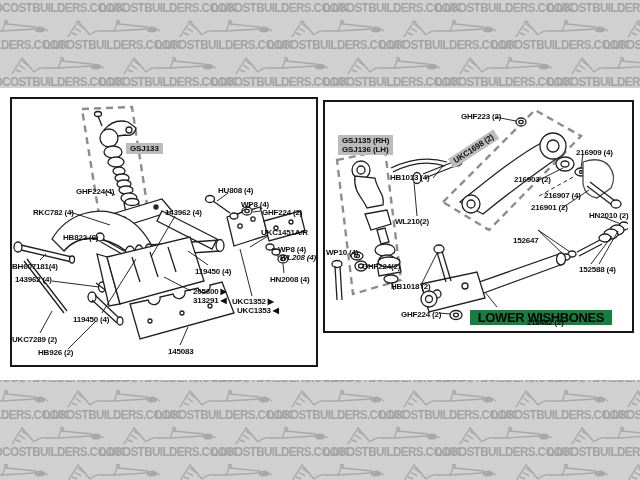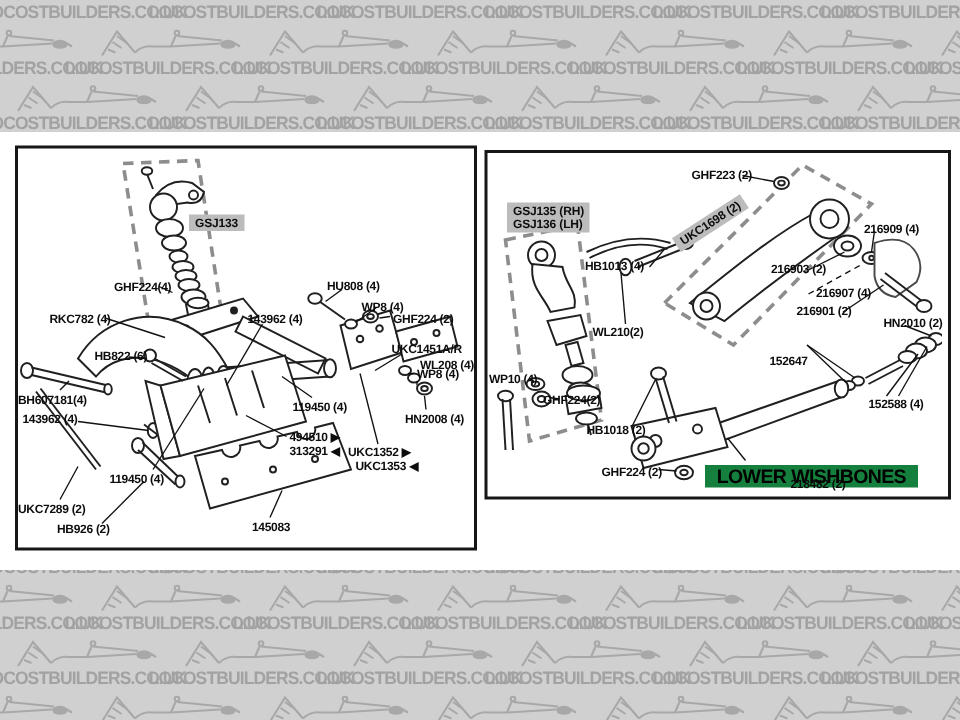--- a/index.html
+++ b/index.html
@@ -1801,26 +1801,26 @@
 <div class="lbl box" style="left: 114px; top: 44px;">GSJ133</div>
     <div class="lbl" style="left: 64px; top: 88px;">GHF224(4)</div>
     <div class="lbl" style="left: 21px; top: 109px;">RKC782 (4)</div>
     <div class="lbl" style="left: 206px; top: 87px;">HU808 (4)</div>
     <div class="lbl" style="left: 229px; top: 101px;">WP8 (4)</div>
     <div class="lbl" style="left: 153px; top: 109px;">143962 (4)</div>
     <div class="lbl" style="left: 250px; top: 109px;">GHF224 (2)</div>
     <div class="lbl" style="left: 249px; top: 129px;">UKC1451A/R</div>
     <div class="lbl" style="left: 51px; top: 134px;">HB822 (6)</div>
     <div class="lbl" style="left: 266px; top: 146px;">WP8 (4)</div>
-    <div class="lbl" style="left: 268px; top: 140px;">WL208 (4)</div>
+    <div class="lbl" style="left: 268px; top: 154px; font-style: italic;">WL208 (4)</div>
     <div class="lbl" style="left: 0px; top: 163px;">BH607181(4)</div>
     <div class="lbl" style="left: 183px; top: 168px;">119450 (4)</div>
     <div class="lbl" style="left: 3px; top: 176px;">143962 (4)</div>
     <div class="lbl" style="left: 258px; top: 176px;">HN2008 (4)</div>
-    <div class="lbl" style="left: 181px; top: 188px;">494510 ▶</div>
+    <div class="lbl" style="left: 181px; top: 188px;">205600 ▶</div>
     <div class="lbl" style="left: 181px; top: 197px;">313291 ◀</div>
     <div class="lbl" style="left: 220px; top: 198px;">UKC1352 ▶</div>
     <div class="lbl" style="left: 225px; top: 207px;">UKC1353 ◀</div>
     <div class="lbl" style="left: 61px; top: 216px;">119450 (4)</div>
     <div class="lbl" style="left: 0px; top: 236px;">UKC7289 (2)</div>
     <div class="lbl" style="left: 26px; top: 249px;">HB926 (2)</div>
     <div class="lbl" style="left: 156px; top: 248px;">145083</div>
   </div>
 
 <div class="panel" id="panel-lower">

